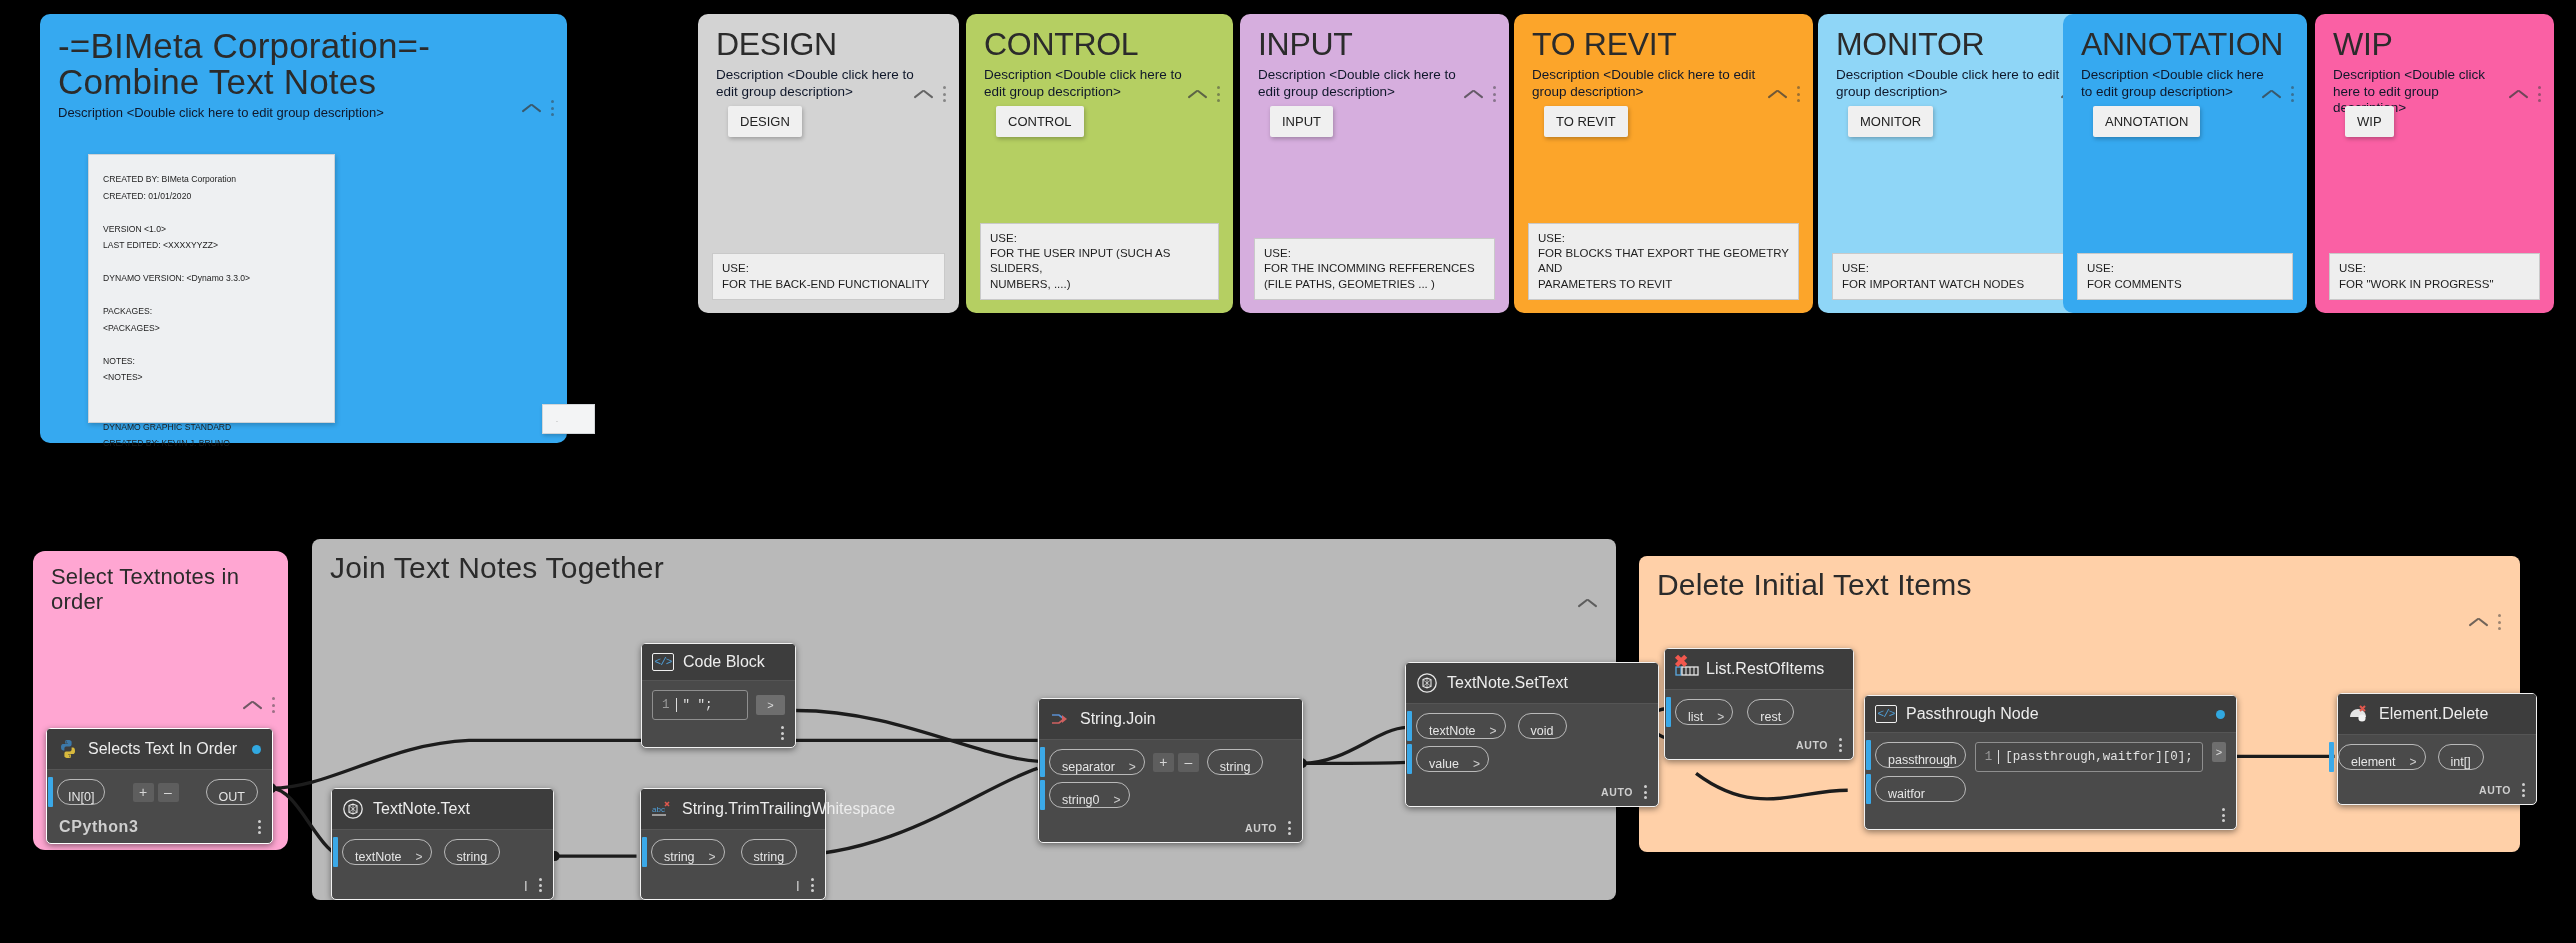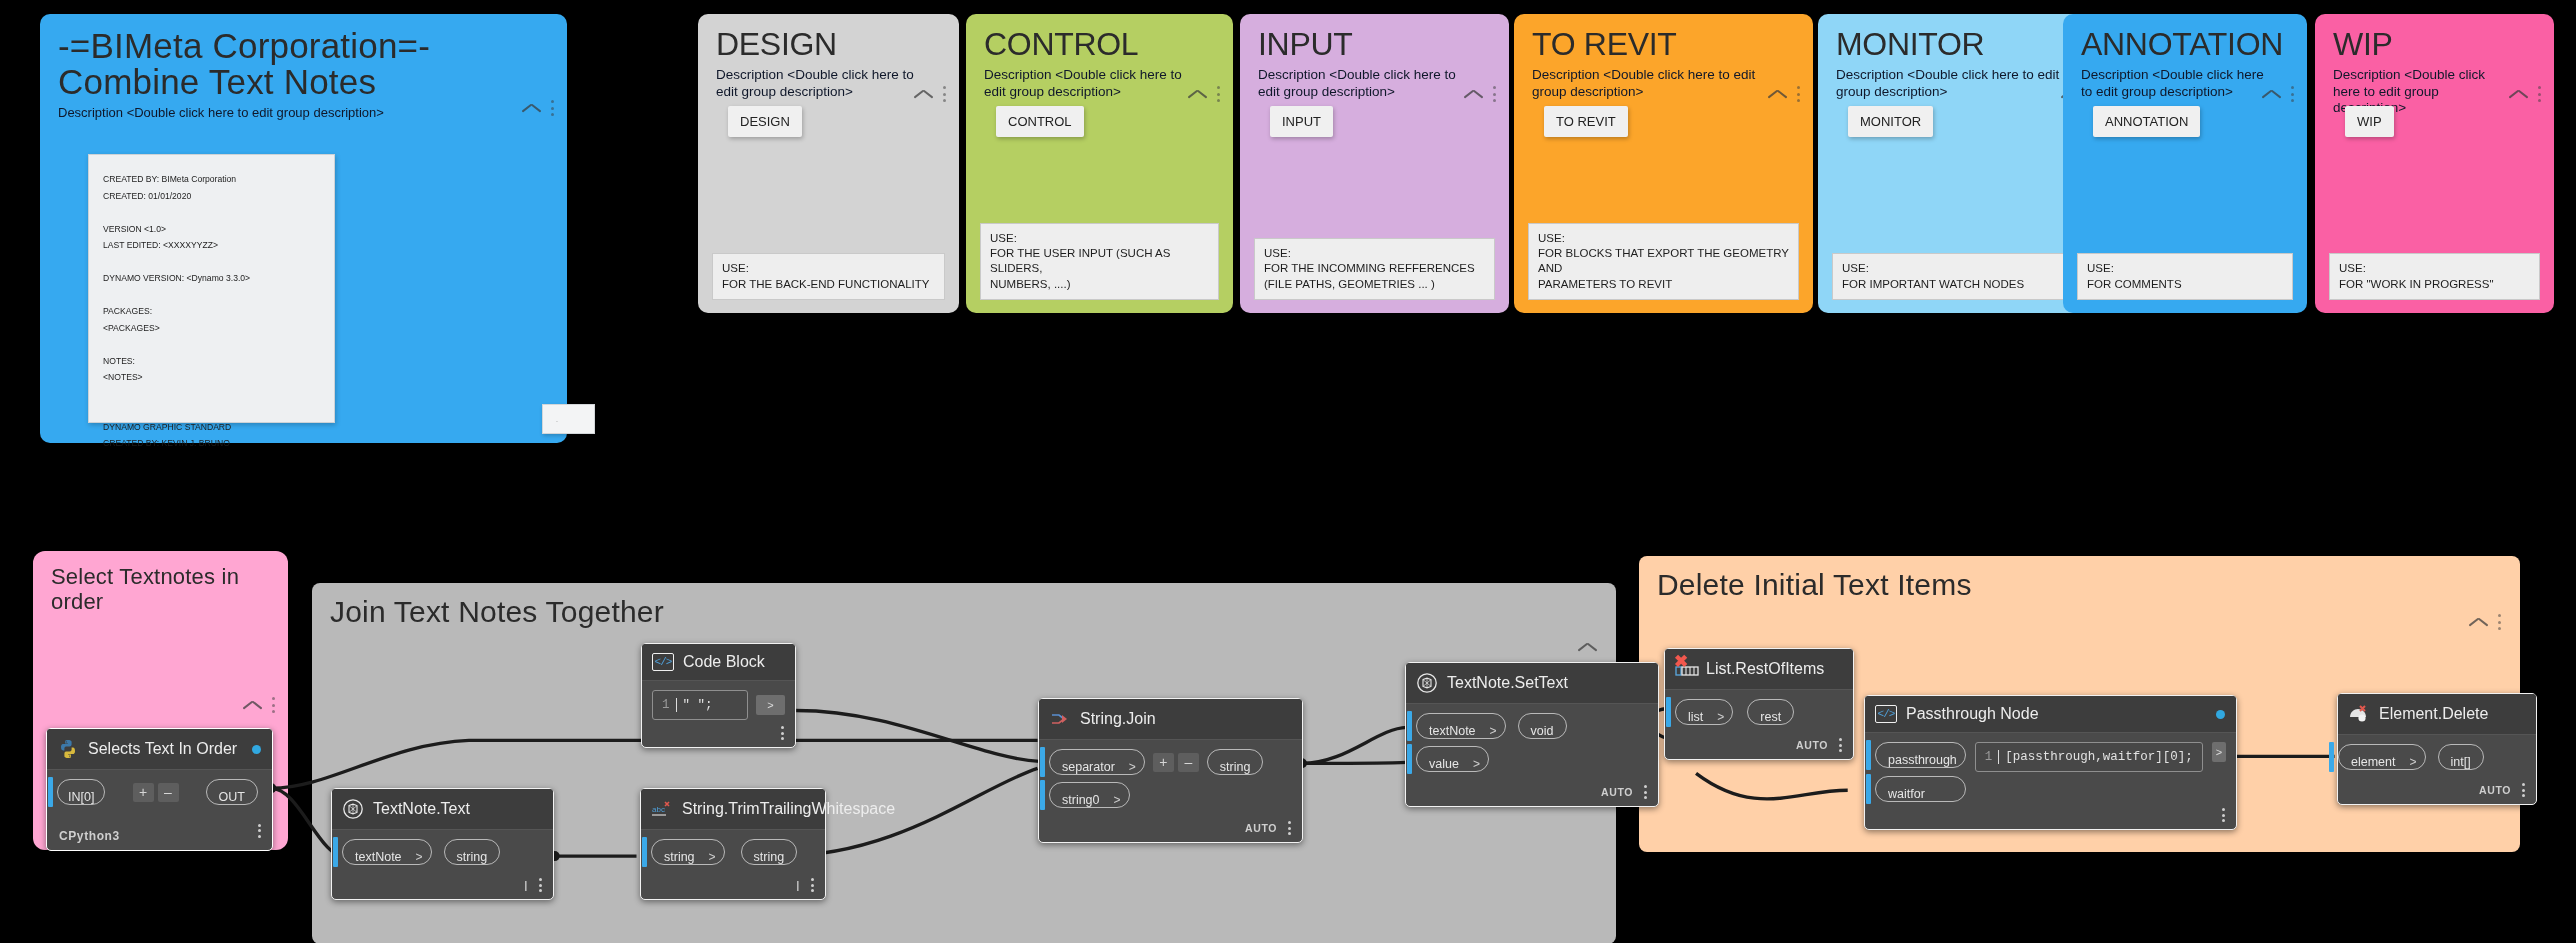--- a/index.html
+++ b/index.html
@@ -46,21 +46,21 @@
     border:1px solid #d2d6d9; box-shadow:1px 2px 4px rgba(0,0,0,.2);
   }
   .mini-note span { position:absolute; left:13px; top:11px; font-size:7px; color:#8a8a8a; }
   
   .legend { top:14px; height:299px; }
   .legend .gtitle { font-size:32px; letter-spacing:-0.3px; }
   .legend .chip { left:30px; top:92px; }
   
   #grp-select { left:33px;  top:551px; width:255px; height:299px; background:#ffa6d2; border-radius:12px; }
   #grp-select .gtitle { font-size:22px; line-height:1.12; }
-  #grp-join   { left:312px; top:583px; width:1304px; height:361px; background:#b9b9b9; border-radius:8px; }
+  #grp-join   { left:312px; top:539px; width:1304px; height:361px; background:#b9b9b9; border-radius:8px; }
   #grp-join .gtitle { font-size:30px; }
   #grp-delete { left:1639px;top:556px; width:881px; height:296px; background:#ffd0a8; border-radius:8px; }
   #grp-delete .gtitle { font-size:30px; }
   
   .node {
     position:absolute; background:#4a4a4a; border:1.4px solid #f2f2f2; border-radius:5px;
     color:#e9e9e9; box-shadow:0 2px 6px rgba(0,0,0,.45);
   }
   .node.sel-python { border-color:#ffffff; }
   .node-hdr {
@@ -335,21 +335,21 @@
           <span class="pm">
             <b>+</b>
             <b>–</b>
           </span>
           <div class="port out">
             <span>OUT</span>
           </div>
         </div>
       </div>
       <div class="node-foot" style="justify-content: space-between; padding-left: 12px;">
-        <span style="font-size:12px;margin-top:11px;">CPython3</span>
+        <span style="font-size:16px;">CPython3</span>
         <span class="dots3">
           <i></i>
           <i></i>
           <i></i>
         </span>
       </div>
     </div>
     <div class="node" style="left: 331px; top: 788px; width: 223px;">
       <div class="node-hdr">
         <span class="ico"><svg width="22" height="22" viewBox="0 0 22 22">

